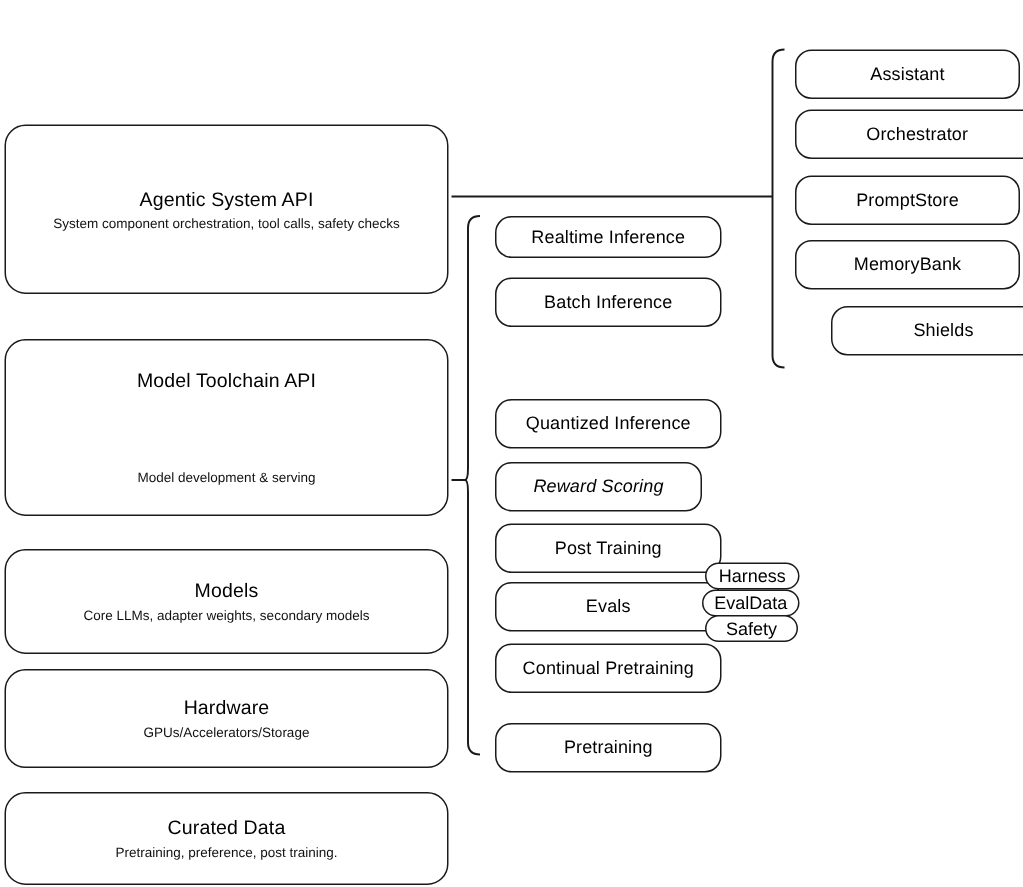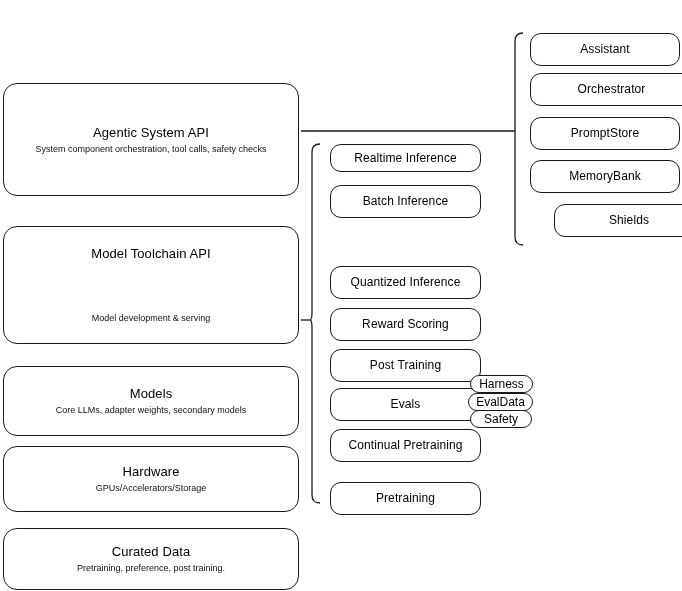--- a/index.html
+++ b/index.html
@@ -144,21 +144,21 @@
 
   <div class="node leaf" style="left:330px; top:144px; width:151px; height:28px;">
     <div class="title">Realtime Inference</div>
   </div>
   <div class="node leaf" style="left:330px; top:185px; width:151px; height:33px;">
     <div class="title">Batch Inference</div>
   </div>
   <div class="node leaf" style="left:330px; top:226px; width:151px; height:33px;margin-top:40px;">
     <div class="title">Quantized Inference</div>
   </div>
-  <div class="node leaf" style="left:330px; top:308px; width:151px; height:33px;">
+  <div class="node leaf" style="left:330px; top:308px; width:138px; height:33px;font-style:italic;">
     <div class="title">Reward Scoring</div>
   </div>
   <div class="node leaf" style="left:330px; top:349px; width:151px; height:33px;">
     <div class="title">Post Training</div>
   </div>
   <div class="node leaf" style="left:330px; top:388px; width:151px; height:33px;">
     <div class="title">Evals</div>
   </div>
   <div class="node leaf" style="left:330px; top:429px; width:151px; height:33px;">
     <div class="title">Continual Pretraining</div>

